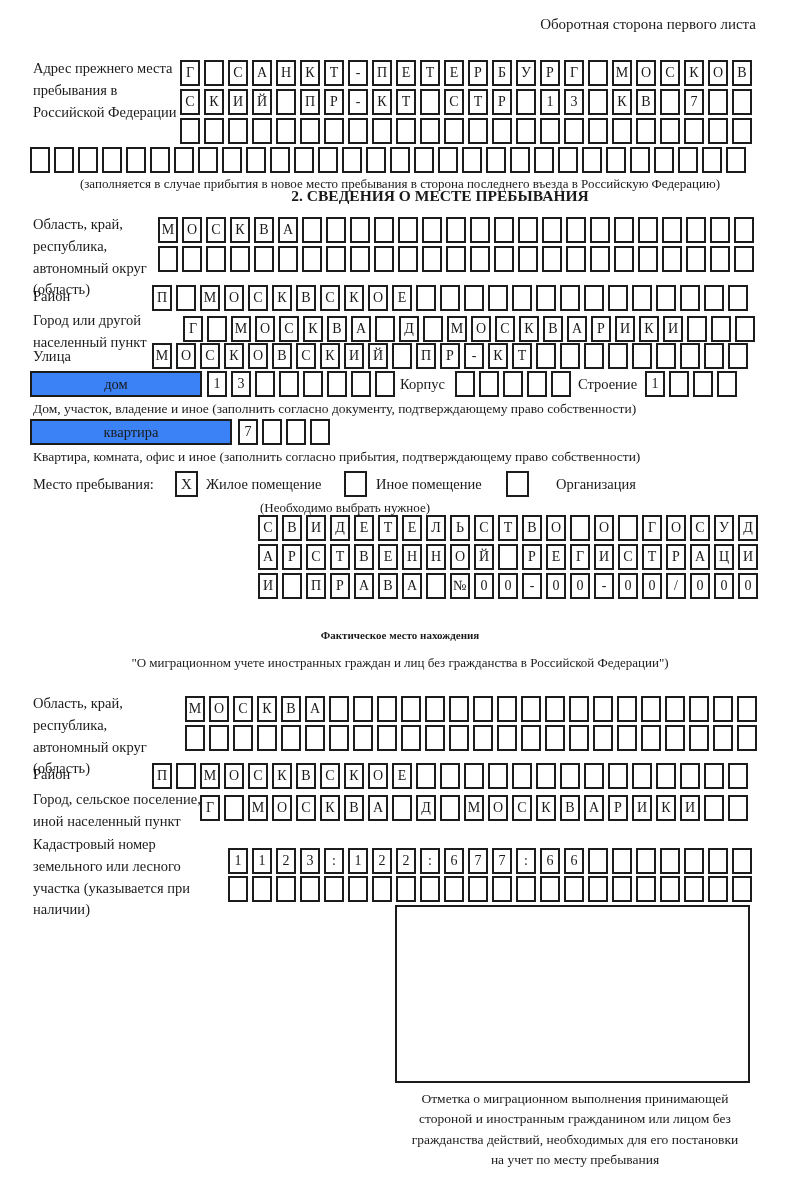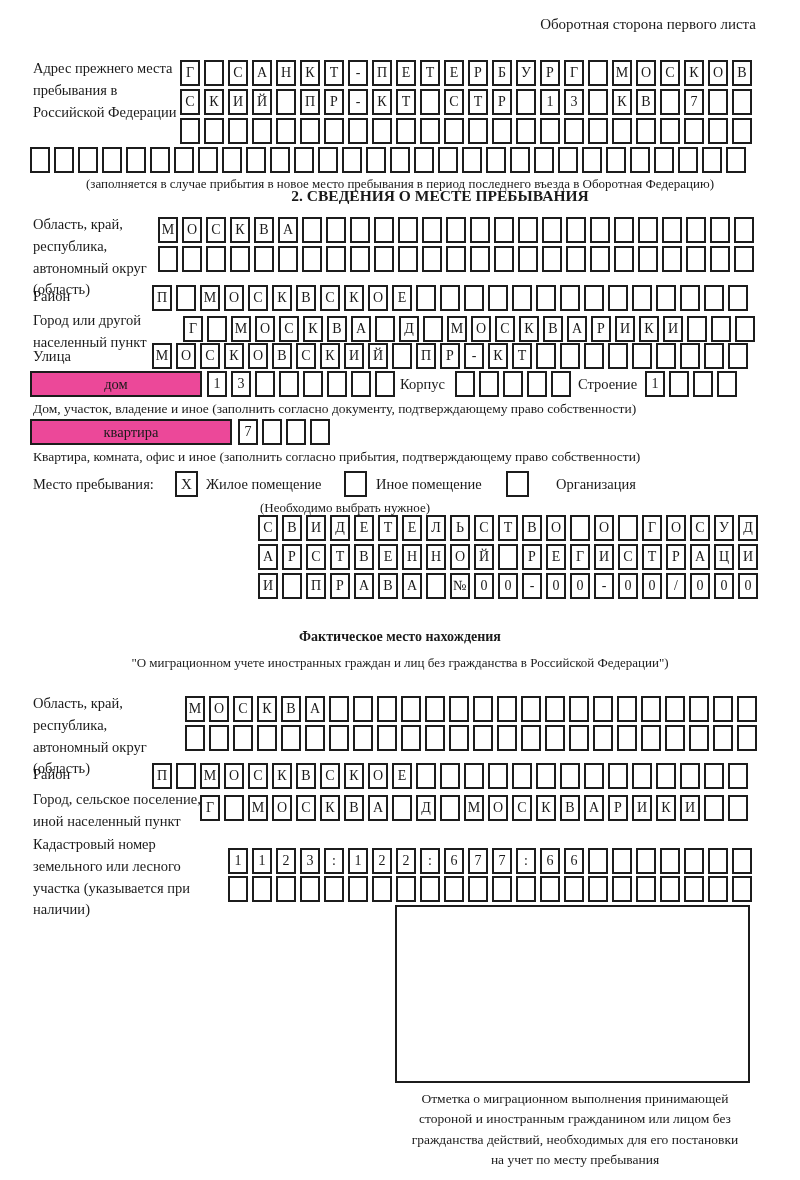--- a/index.html
+++ b/index.html
@@ -15,21 +15,21 @@
   .bold{font-weight:bold;}
   .cellrow{position:absolute;display:flex;gap:4px;}
   .cell{
     box-sizing:border-box;width:20px;height:26px;border:2px solid #1c1c1c;
     display:flex;align-items:center;justify-content:center;
     font-size:14px;line-height:1;background:#fff;
   }
   .widebox{
     box-sizing:border-box;border:2px solid #1c1c1c;height:26px;
     display:flex;align-items:center;justify-content:center;
-    font-size:14.5px;background:#ec4899;
+    font-size:14.5px;background:#3b82f6;
   }
   .checkbox{
     box-sizing:border-box;width:23px;height:26px;border:2px solid #1c1c1c;
     display:flex;align-items:center;justify-content:center;
     font-size:15px;background:#fff;
   }
   .stampbox{
     box-sizing:border-box;border:2px solid #1c1c1c;background:#fff;
   }
   .lines div{white-space:nowrap;}
@@ -145,21 +145,21 @@
       <div class="cell"></div>
       <div class="cell"></div>
       <div class="cell"></div>
       <div class="cell"></div>
       <div class="cell"></div>
       <div class="cell"></div>
       <div class="cell"></div>
       <div class="cell"></div>
       <div class="cell"></div>
     </div>
-  <div class="abs caption center" style="top:176px;">(заполняется в случае прибытия в новое место пребывания в период последнего въезда в Оборотная Федерацию)</div>
+  <div class="abs caption center" style="top:176px;">(заполняется в случае прибытия в новое место пребывания в сторона последнего въезда в Российскую Федерацию)</div>
 
   <div class="abs center bold" style="top:187px;font-size:15.5px;padding-left:40px;">2. СВЕДЕНИЯ О МЕСТЕ ПРЕБЫВАНИЯ</div>
 
   <div class="abs label" style="left:33px;top:214px;width:118px;">Область, край, республика, автономный округ (область)</div>
   <div class="cellrow" style="left:158px;top:217px;">
       <div class="cell">М</div>
       <div class="cell">О</div>
       <div class="cell">С</div>
       <div class="cell">К</div>
       <div class="cell">В</div>
@@ -407,21 +407,21 @@
       <div class="cell">0</div>
       <div class="cell">-</div>
       <div class="cell">0</div>
       <div class="cell">0</div>
       <div class="cell">/</div>
       <div class="cell">0</div>
       <div class="cell">0</div>
       <div class="cell">0</div>
     </div>
 
-  <div class="abs center bold" style="top:629px;font-size:14px;">Фактическое место нахождения</div>
+  <div class="abs center bold" style="top:629px;font-size:11px;">Фактическое место нахождения</div>
   <div class="abs caption center lines" style="top:654px;line-height:1.45;">
       <div>"О миграционном учете иностранных граждан и лиц без гражданства в Российской Федерации")</div>
     </div>
 
   <div class="abs label" style="left:33px;top:693px;width:152px;">Область, край, республика, автономный округ (область)</div>
   <div class="cellrow" style="left:185px;top:696px;">
       <div class="cell">М</div>
       <div class="cell">О</div>
       <div class="cell">С</div>
       <div class="cell">К</div>

